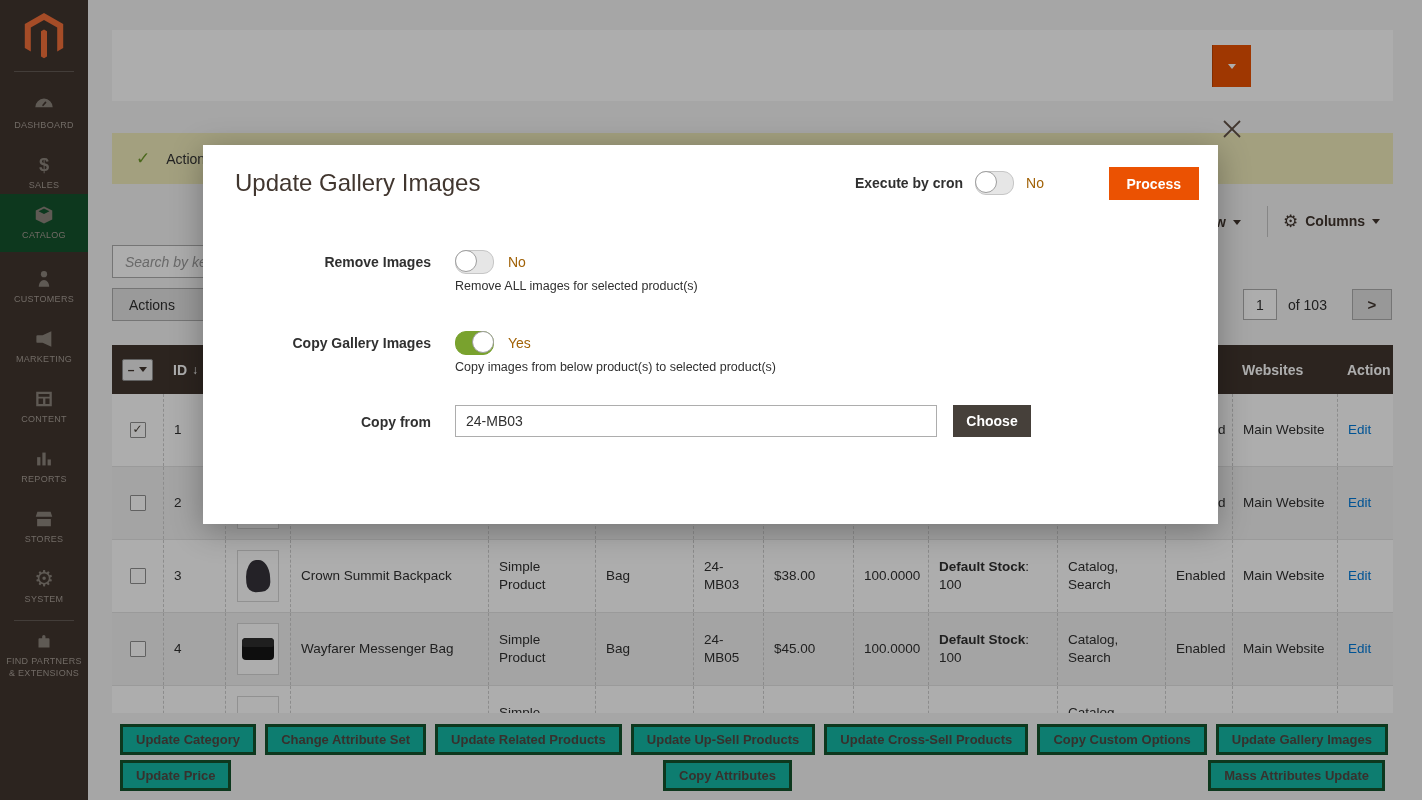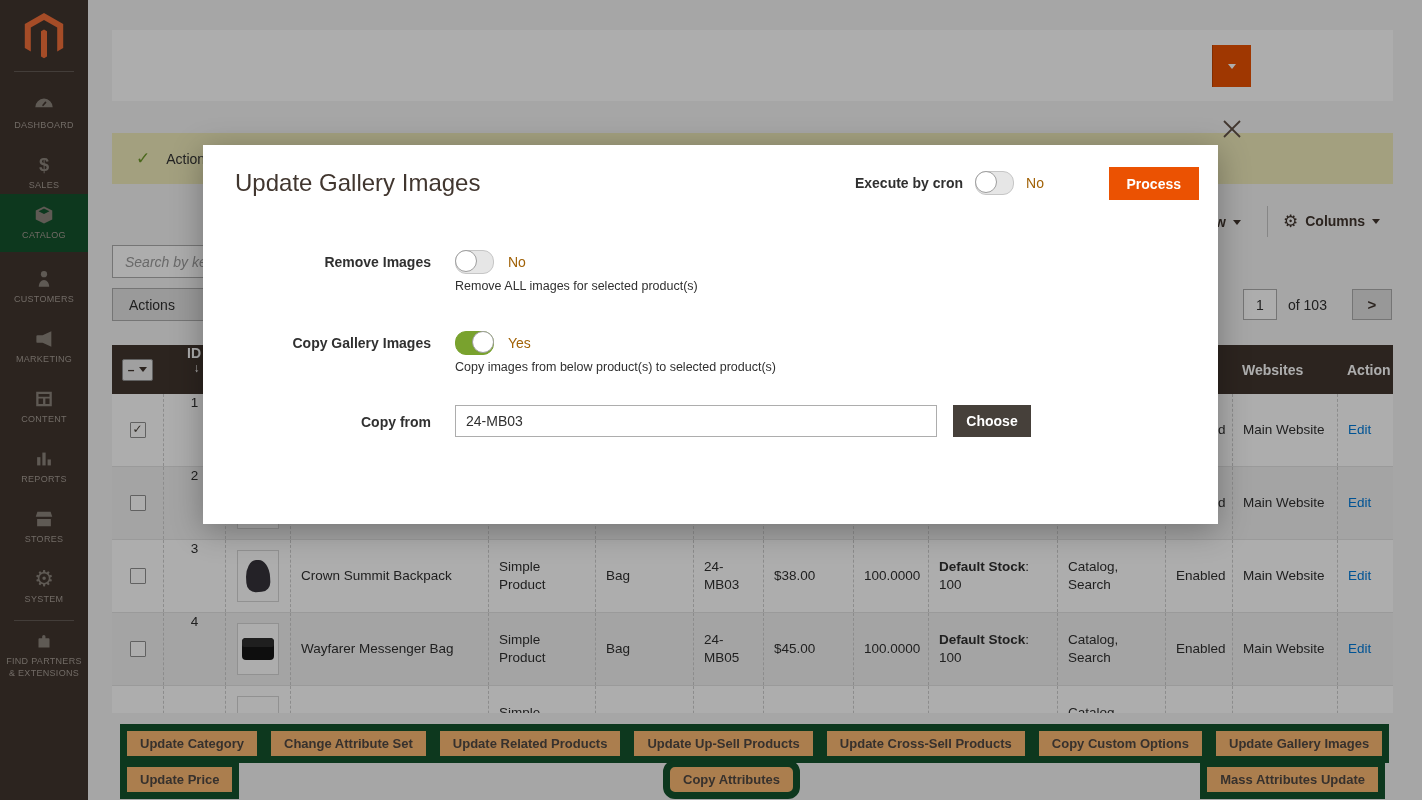--- a/index.html
+++ b/index.html
@@ -63,21 +63,21 @@
 
   
   .grid{position:absolute;left:112px;top:345px;width:1281px;height:368px;overflow:hidden;}
   .g-header{display:flex;height:49px;background:#41362f;color:#fff;}
   .g-row{display:flex;height:72px;background:#fff;border-bottom:1px solid #e3e3e3;}
   .g-row.even{background:#f2f2f2;}
   .cell{box-sizing:border-box;padding:0 10px;display:flex;align-items:center;font-size:13.5px;line-height:1.3;}
   .g-row .cell + .cell{border-left:1px dashed #cfcfcf;}
   .hcell{box-sizing:border-box;padding:0 10px;display:flex;align-items:center;font-size:14px;font-weight:600;}
   .col-cb{width:51px;justify-content:center;}
-  .col-id{width:62px;flex-direction:column;}
+  .col-id{width:62px;}
   .col-thumb{width:65px;justify-content:center;}
   .col-name{width:198px;}
   .col-type{width:107px;}
   .col-attr{width:98px;}
   .col-sku{width:70px;}
   .col-price{width:90px;}
   .col-qty{width:75px;}
   .col-sal{width:129px;}
   .col-vis{width:108px;}
   .col-status{width:67px;}
@@ -95,24 +95,24 @@
   .shape-backpack{width:24px;height:32px;background:#35333a;border-radius:45% 45% 38% 38%/55% 55% 30% 30%;
     transform:rotate(-3deg);}
   .shape-messenger{width:32px;height:22px;background:#161616;border-radius:4px;position:relative;}
   .shape-messenger::after{content:"";position:absolute;left:0;top:0;width:100%;height:9px;
     background:#2e2e2e;border-radius:4px 4px 2px 2px;}
   .edit-link{color:#007bdb;cursor:pointer;}
   .sal-bold{font-weight:700;}
 
   
   .ma-row1{position:absolute;left:120px;top:724px;width:1268px;display:flex;justify-content:space-between;}
-  .ma-btn{box-sizing:border-box;background:#fdba74;border:7px solid #14532d;color:#514943;
+  .ma-btn{box-sizing:border-box;background:#14b8a6;border:3px solid #14532d;color:#514943;
     font-size:13px;font-weight:600;padding:5px 13px;cursor:pointer;white-space:nowrap;font-family:inherit;}
   .ma-price{position:absolute;left:120px;top:760px;}
-  .ma-copyattr{position:absolute;left:663px;top:760px;border-radius:12px;}
+  .ma-copyattr{position:absolute;left:663px;top:760px;}
   .ma-massattr{position:absolute;right:37px;top:760px;}
 
   
   .overlay{position:absolute;left:0;top:0;width:1422px;height:800px;background:rgba(0,0,0,.32);z-index:40;}
   .modal-close{position:absolute;left:1218px;top:115px;width:28px;height:28px;z-index:55;cursor:pointer;
     display:flex;align-items:center;justify-content:center;}
   .modal{position:absolute;left:203px;top:145px;width:1015px;height:379px;background:#fff;z-index:50;
     box-shadow:0 6px 30px rgba(0,0,0,.3);}
   .modal-title{position:absolute;left:32px;top:24px;font-size:24px;color:#41362f;}
   .cron-cluster{position:absolute;right:174px;top:26px;display:flex;align-items:center;gap:12px;}

